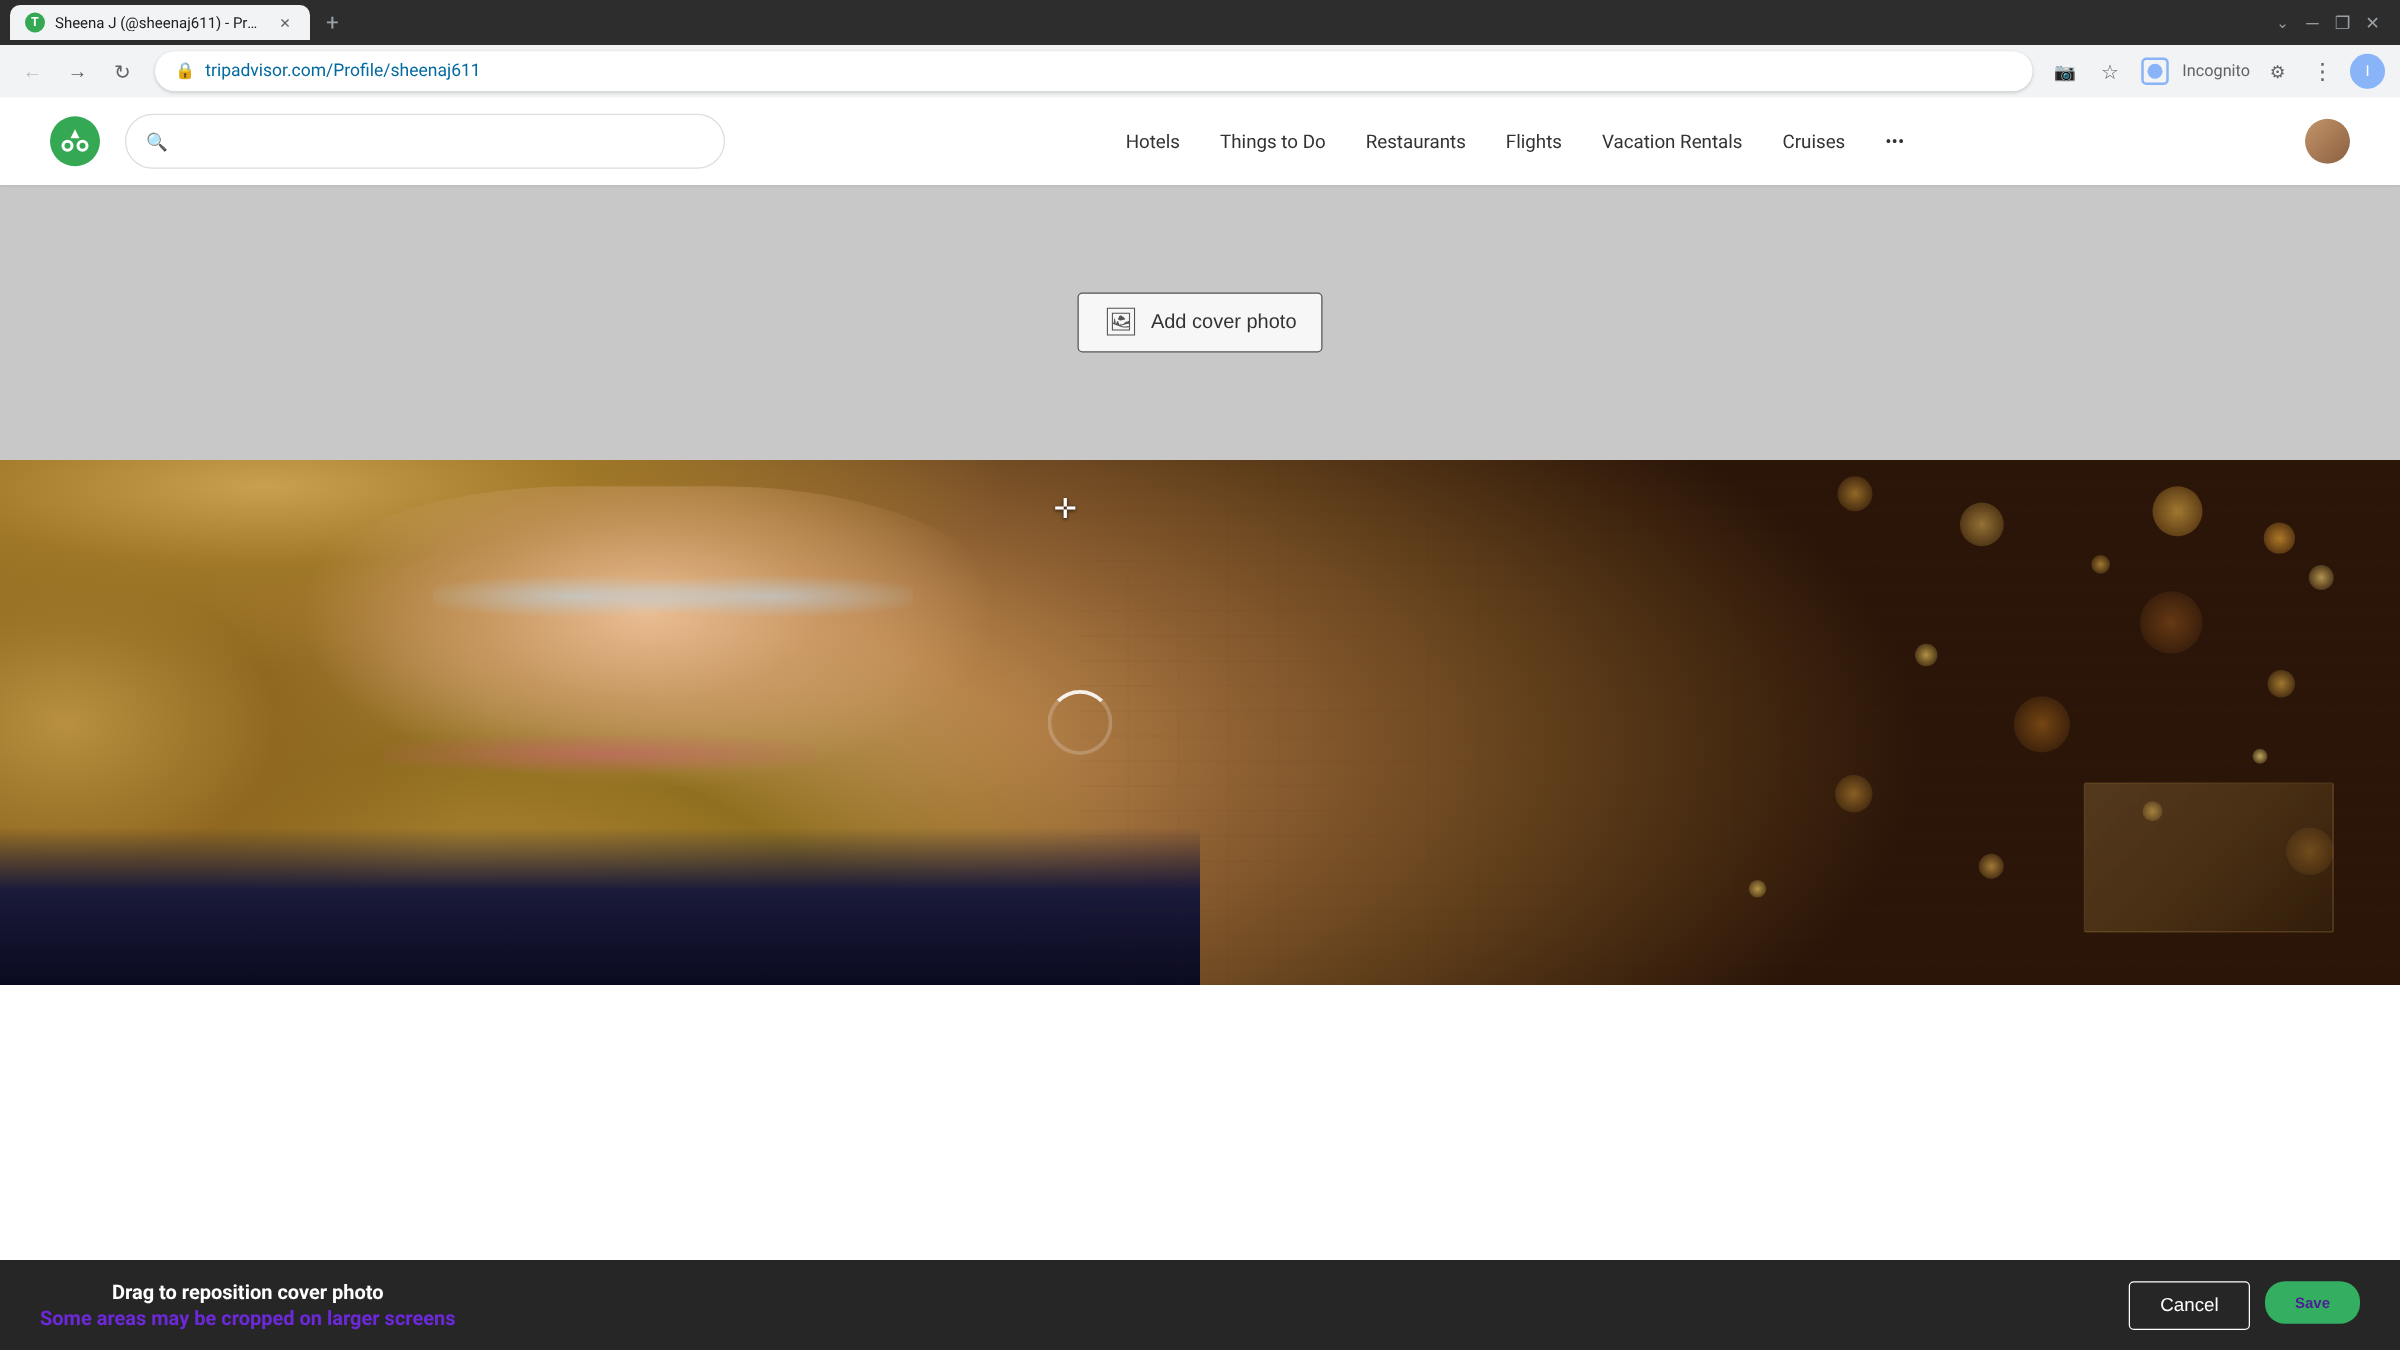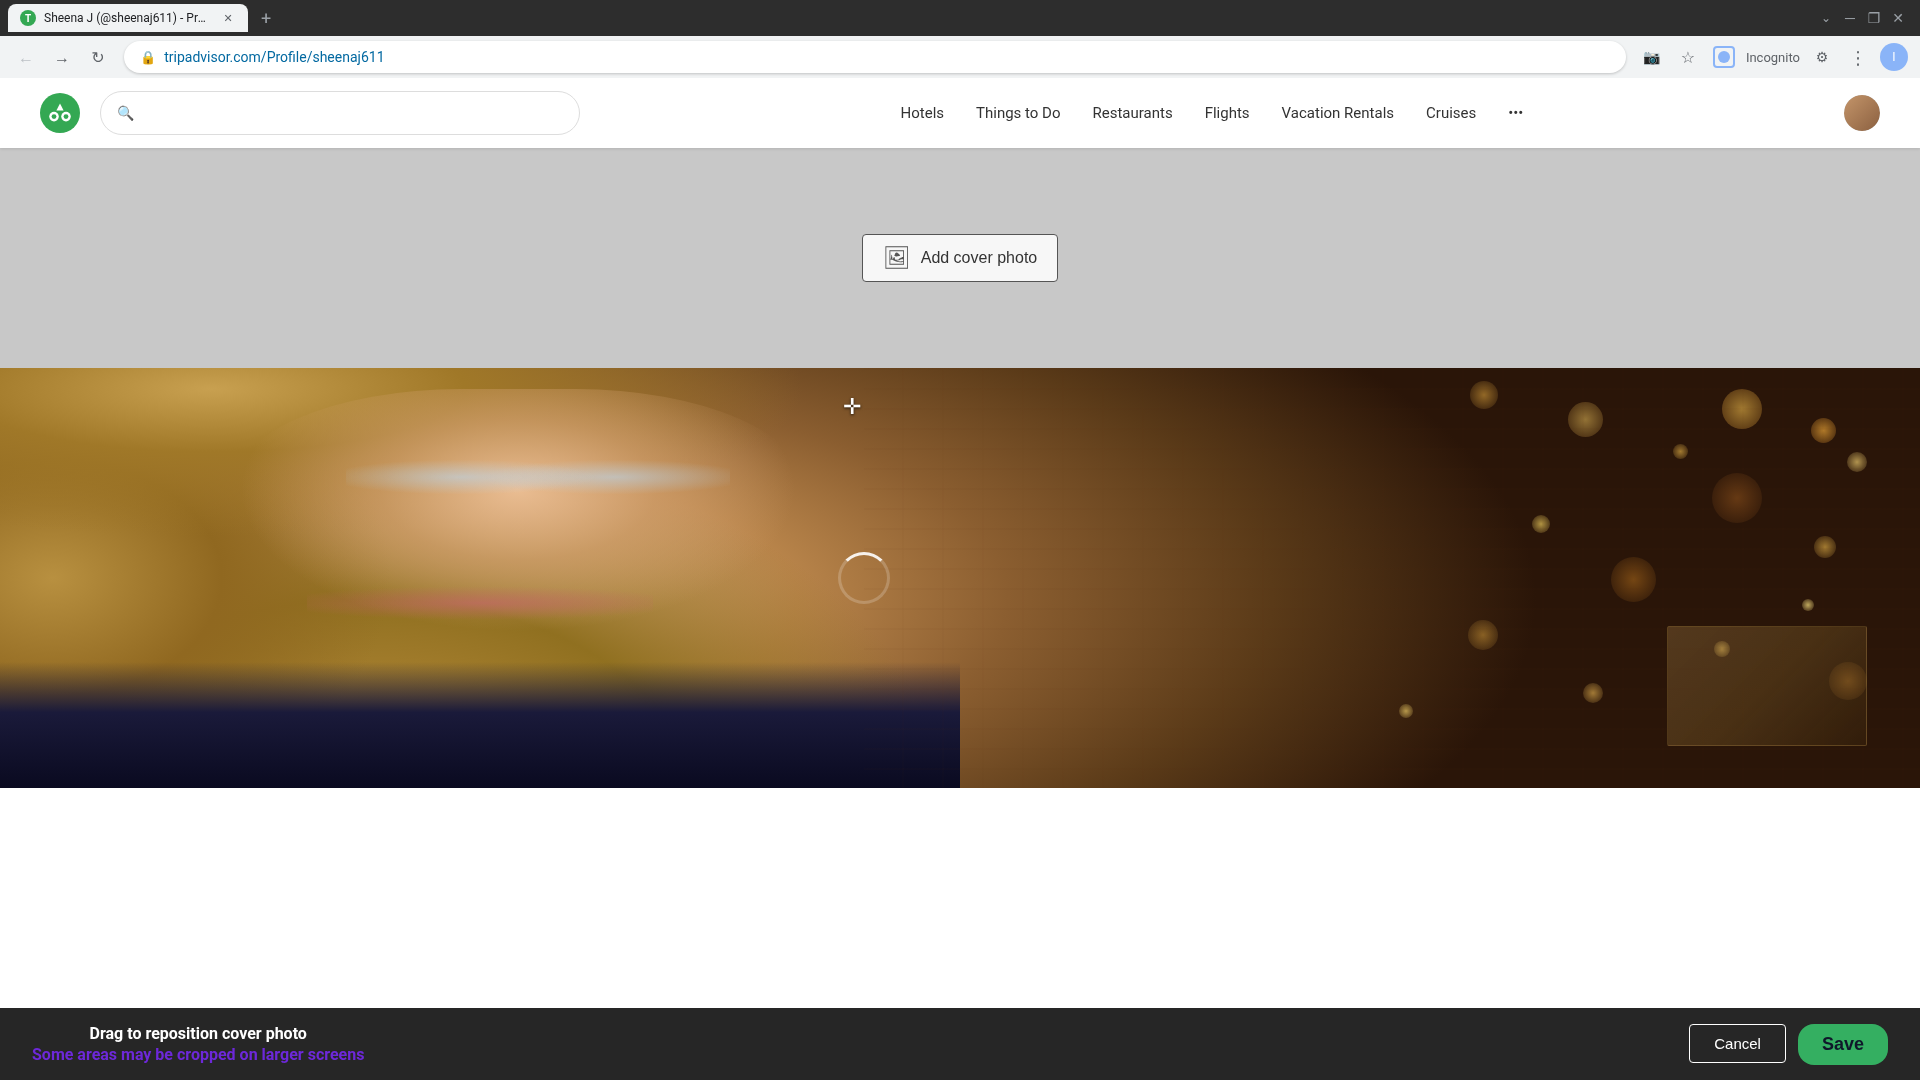--- a/index.html
+++ b/index.html
@@ -374,23 +374,23 @@
       color: #fff;
       border-radius: 4px;
       font-size: 15px;
       font-weight: 500;
       cursor: pointer;
     }
     .btn-save {
       padding: 10px 24px;
       border: none;
       background: #34af61;
-      color: #0f172a;
+      color: #4c1d95;
       border-radius: 16px;
-      font-size: 18px;
+      font-size: 12px;
       font-weight: 600;
       cursor: pointer;
     }
   </style>
 </head>
 <body>
 
 <div class="browser-chrome">
   <div class="tab-bar">
     <div class="tab tab-active">

